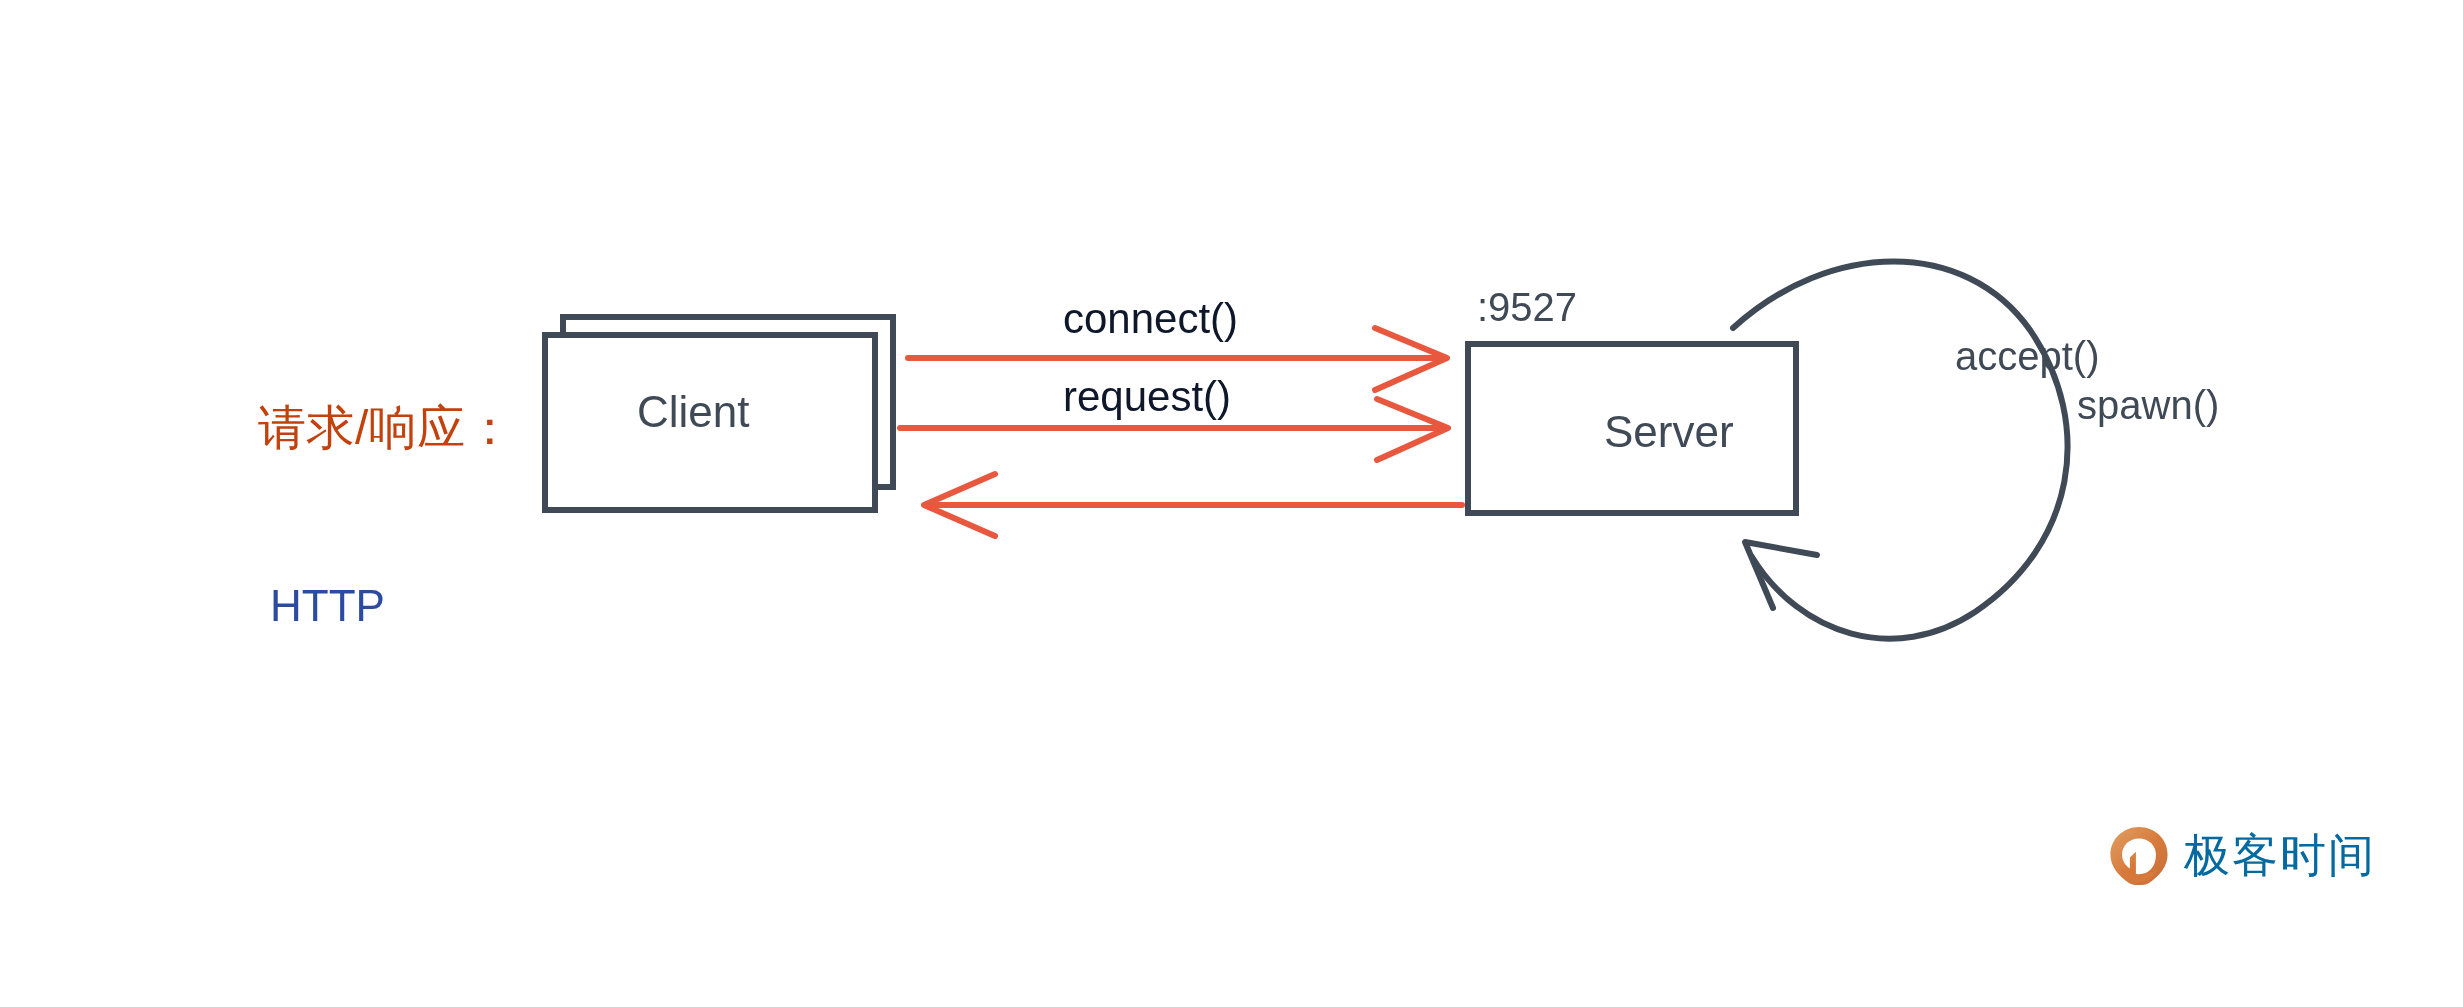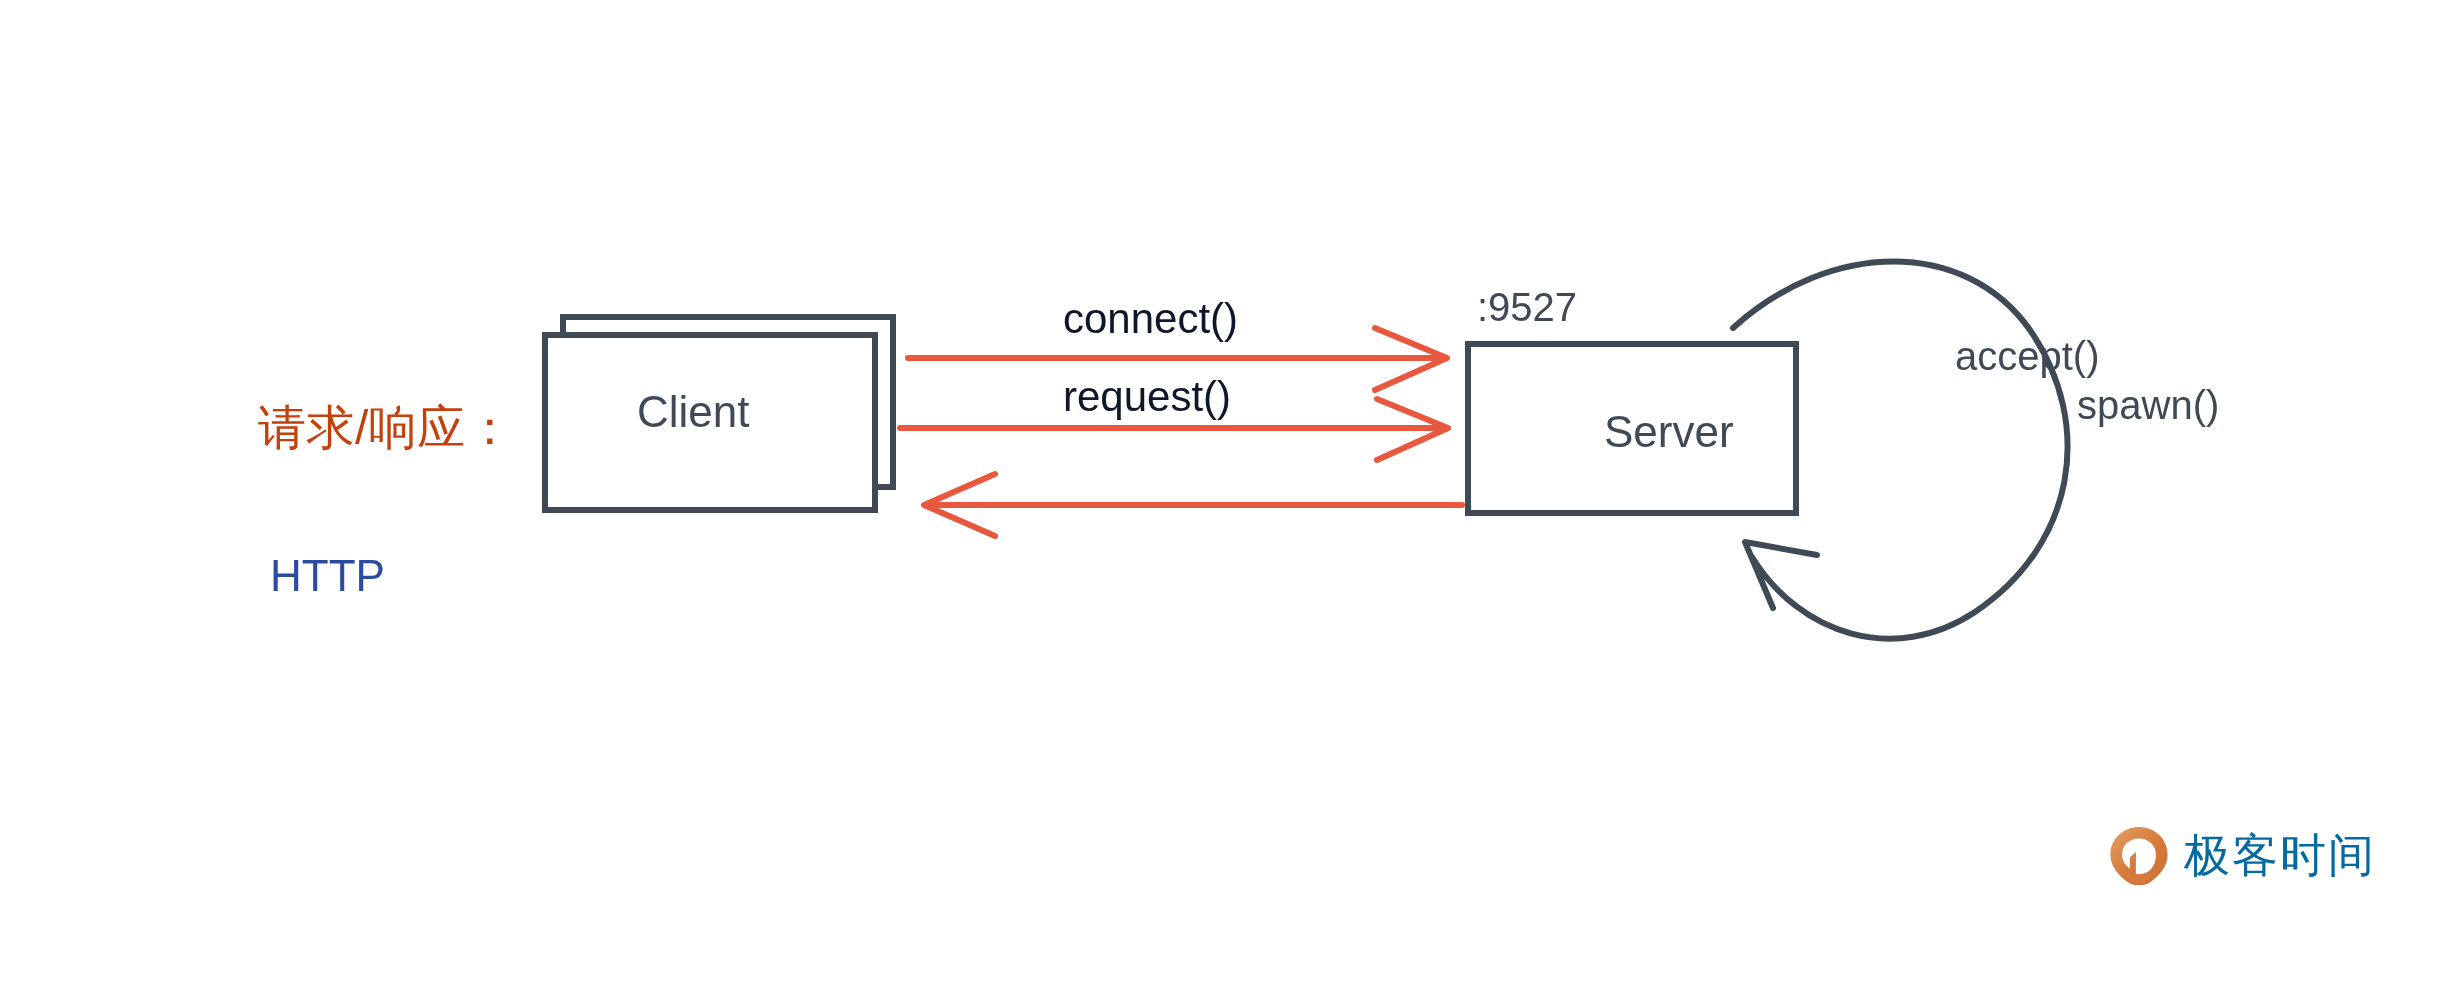--- a/index.html
+++ b/index.html
@@ -114,21 +114,21 @@
                C 1830 240, 1965 238, 2030 330
                C 2095 425, 2075 545, 1975 612
                C 1895 665, 1800 635, 1752 557" fill="none" stroke="#3f4a56" stroke-width="6" stroke-linecap="round" stroke-linejoin="round"></path>
       <polyline points="1817,555 1745,542 1773,608" fill="none" stroke="#3f4a56" stroke-width="6" stroke-linecap="round" stroke-linejoin="round"></polyline>
     </g>
 
   </svg>
 
   <div class="txt label-cn" style="left:258px; top:398px;">请求/响应：</div>
 
-  <div class="txt label-http" style="left:270px; top:548px;">HTTP</div>
+  <div class="txt label-http" style="left:270px; top:578px;">HTTP</div>
 
   <div class="txt node-label" style="left:637px; top:384px;">Client</div>
 
   <div class="txt node-label" style="left:1558px; top:404px;margin-left:46px;">Server</div>
 
   <div class="txt port-label" style="left:1477px; top:282px;">:9527</div>
 
   <div class="txt call-label" style="left:1063px; top:293px;">connect()</div>
 
   <div class="txt call-label" style="left:1063px; top:371px;">request()</div>

